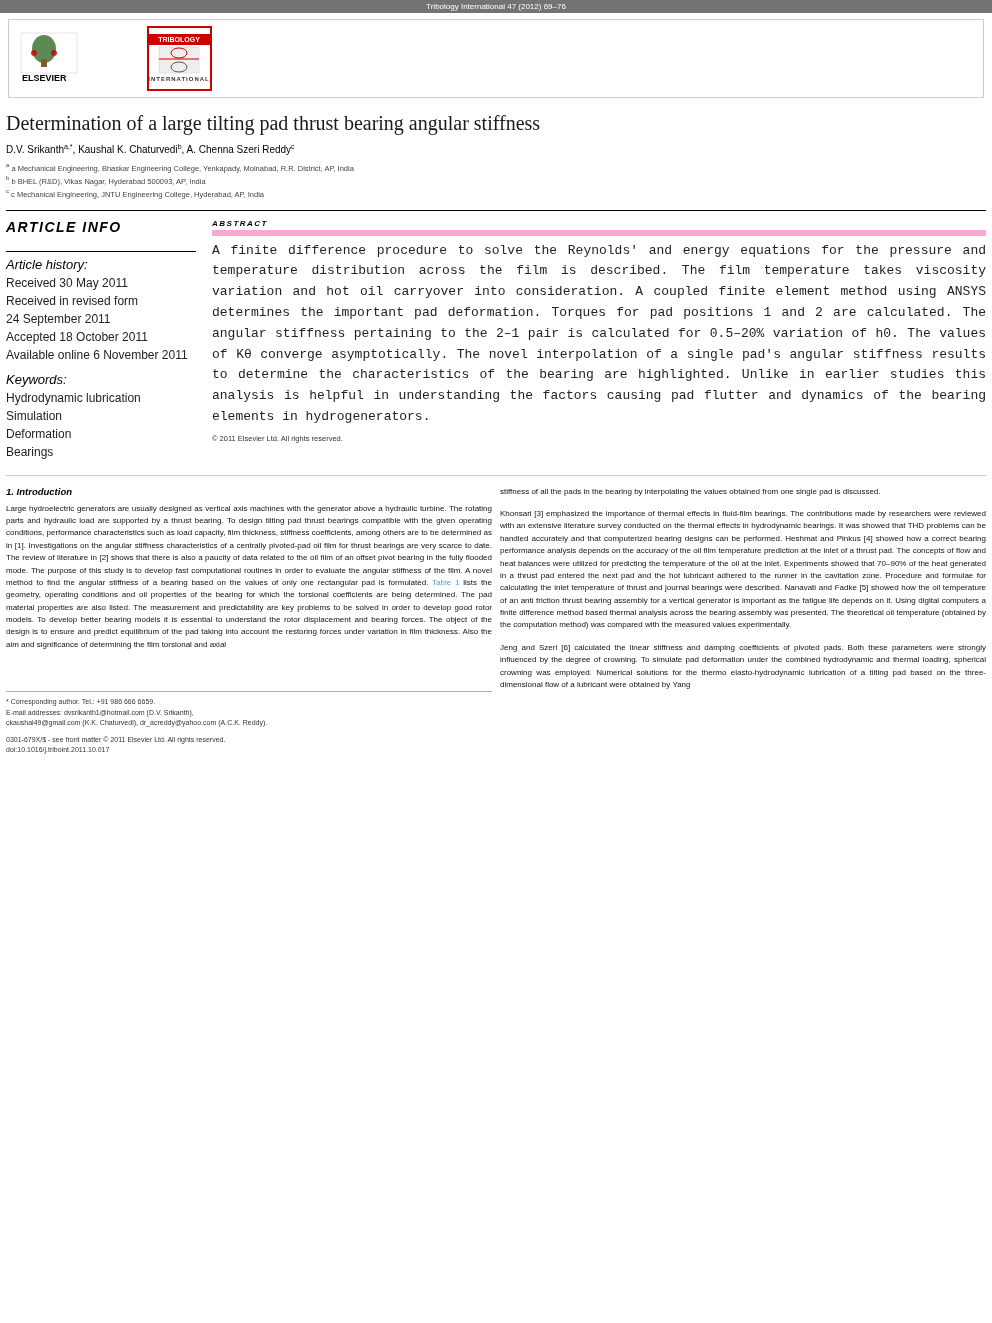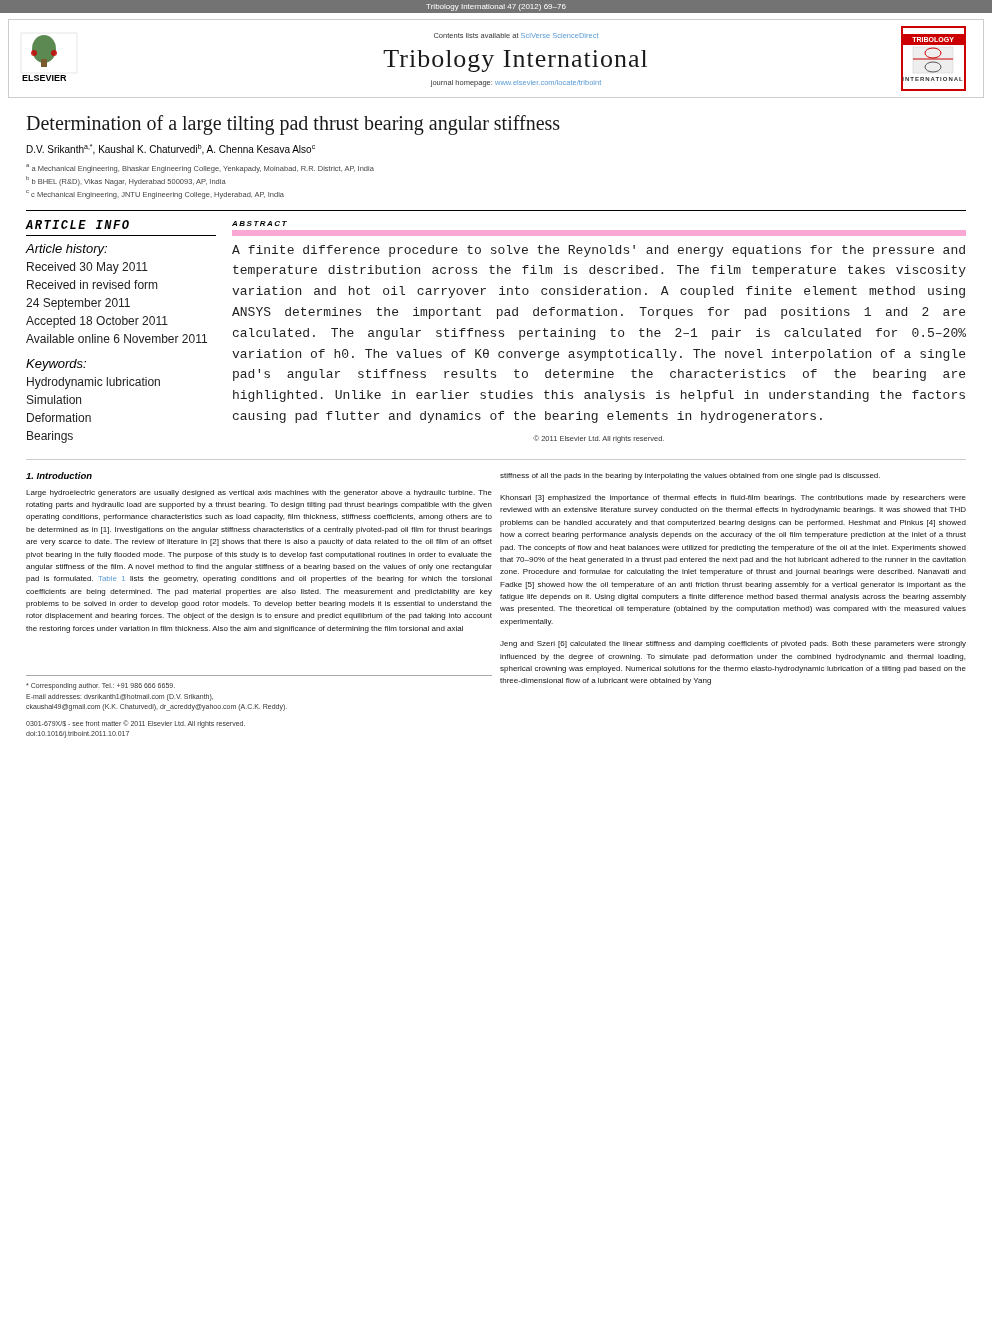--- a/index.html
+++ b/index.html
@@ -96,21 +96,21 @@
       font-size: 11px;
       font-weight: bold;
       font-family: Arial, sans-serif;
       color: #c00;
       letter-spacing: 1px;
       padding: 3px 0 1px;
     }
 
     
     .main-content {
-      margin: 0 20px;
+      margin: 0 0;
       padding: 0 6px;
     }
 
     .article-title {
       font-size: 20px;
       font-family: 'Times New Roman', serif;
       color: #1a1a1a;
       margin: 14px 0 8px 0;
       font-weight: normal;
     }
@@ -144,28 +144,28 @@
       border-top: 1px solid #000;
       padding-top: 8px;
     }
 
     .article-info {
       width: 190px;
       flex-shrink: 0;
     }
 
     .article-info h3 {
-      font-size: 12px;
-      font-family: Liberation Mono, monospace;
+      font-size: 14px;
+      font-family: Liberation Sans, sans-serif;
       font-style: italic;
       letter-spacing: 1.5px;
       text-transform: uppercase;
       margin-bottom: 5px;
       border-bottom: 1px solid #000;
-      padding-bottom: 2px;
+      padding-bottom: 16px;
     }
 
     .info-section-title {
       font-size: 13px;
       font-style: italic;
       font-family: Arial, sans-serif;
       margin: 4px 0 2px;
     }
 
     .info-text {
@@ -196,21 +196,21 @@
 
     .abstract-text {
       font-size: 13px;
       line-height: 1.6;
       text-align: justify;
       font-family: Liberation Mono, monospace;
       color: #222;
     }
 
     .copyright-line {
-      text-align: center;
+      text-align: left;
       font-size: 7.5px;
       font-family: Arial, sans-serif;
       margin-top: 6px;
       color: #333;
     }
 
     
     .body-columns {
       display: flex;
       gap: 8px;
@@ -277,31 +277,20 @@
       <ellipse cx="25" cy="18" rx="12" ry="14" fill="#4a7c3f" opacity="0.9"></ellipse>
       <rect x="22" y="28" width="6" height="8" fill="#7a5c2e"></rect>
 
       <circle cx="15" cy="22" r="3" fill="#c00" opacity="0.8"></circle>
       <circle cx="35" cy="22" r="3" fill="#c00" opacity="0.8"></circle>
 
       <text x="3" y="50" font-family="Arial" font-size="9" font-weight="bold" fill="#000">ELSEVIER</text>
     </svg>
   </div>
 
-  <div class="journal-header-center">
-    <div class="content-line">
-      <span>Contents lists available at</span>
-      <a>SciVerse ScienceDirect</a>
-    </div>
-    <div class="journal-title">Tribology International</div>
-    <div class="journal-homepage">
-      <span>journal homepage:</span>
-      <a>www.elsevier.com/locate/triboint</a>
-    </div>
-  </div>
 
   <div class="journal-header-right">
     <div class="tribology-logo-box">
       <div class="logo-top">TRIBOLOGY</div>
       <svg width="50" height="30" viewBox="0 0 50 30">
         <rect x="5" y="2" width="40" height="26" fill="#eee" stroke="#ccc" stroke-width="0.5"></rect>
         <line x1="5" y1="14" x2="45" y2="14" stroke="#c00" stroke-width="1"></line>
         <ellipse cx="25" cy="8" rx="8" ry="5" fill="none" stroke="#c00" stroke-width="1"></ellipse>
         <ellipse cx="25" cy="22" rx="8" ry="5" fill="none" stroke="#555" stroke-width="1"></ellipse>
       </svg>
@@ -310,21 +299,21 @@
   </div>
 </div>
 
 <div class="main-content">
 
   <h1 class="article-title">Determination of a large tilting pad thrust bearing angular stiffness</h1>
 
   <div class="authors">
     <span>D.V. Srikanth</span><sup>a,*</sup>,
     <span>Kaushal K. Chaturvedi</span><sup>b</sup>,
-    <span>A. Chenna Kesava Also</span><sup>c</sup>
+    <span>A. Chenna Szeri Reddy</span><sup>c</sup>
   </div>
 
   <div class="affiliations">
     <div><sup>a</sup> <span>a Mechanical Engineering, Bhaskar Engineering College, Yenkapady, Moinabad, R.R. District, AP, India</span></div>
     <div><sup>b</sup> <span>b BHEL (R&amp;D), Vikas Nagar, Hyderabad 500093, AP, India</span></div>
     <div><sup>c</sup> <span>c Mechanical Engineering, JNTU Engineering College, Hyderabad, AP, India</span></div>
   </div>
 
   <div class="article-columns">
 

